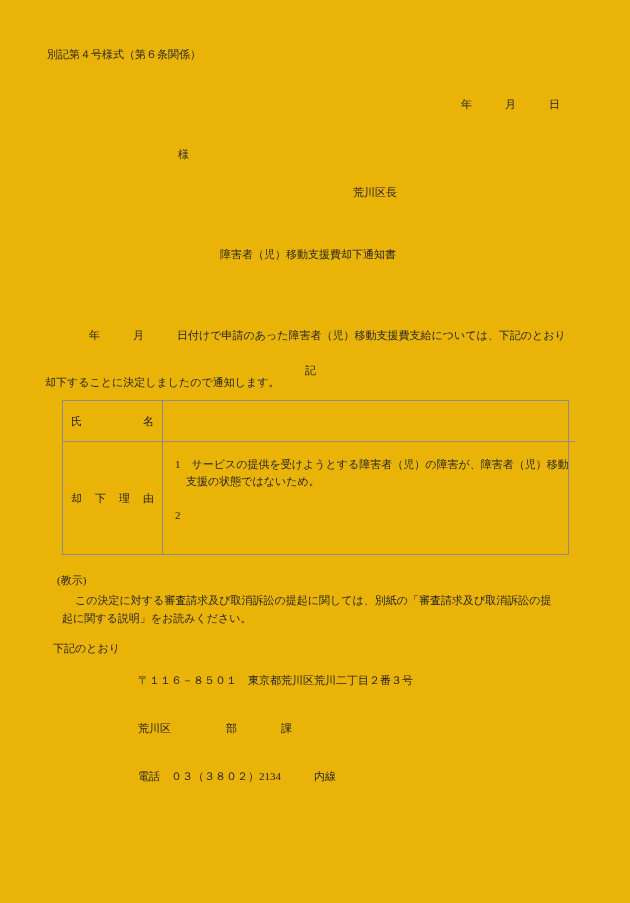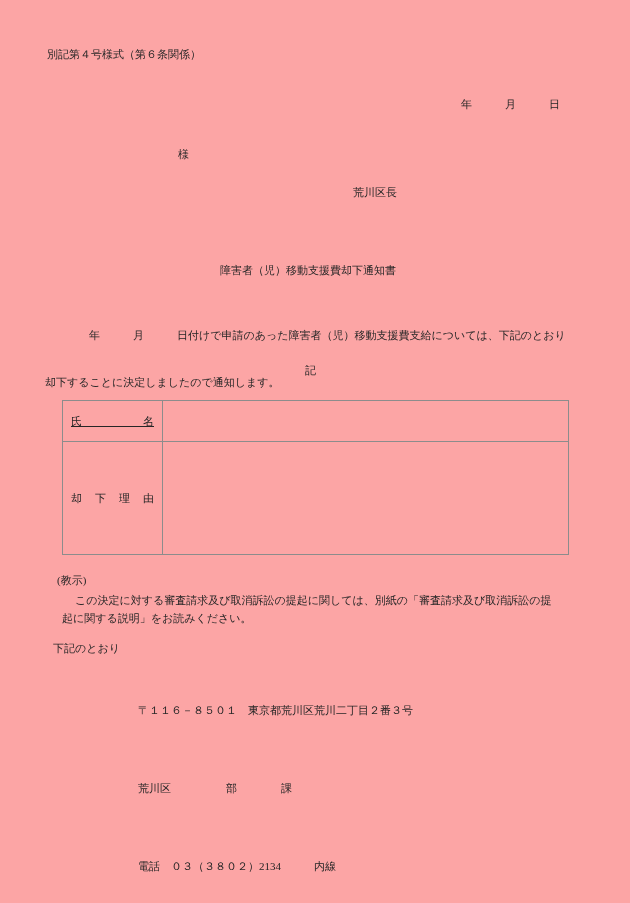--- a/index.html
+++ b/index.html
@@ -4,59 +4,58 @@
 <style>
   html, body {
     margin: 0;
     padding: 0;
     background: #ffffff;
   }
   .page {
     position: relative;
     width: 630px;
     height: 903px;
-    background: #fca5a5;
+    background: #eab308;
     font-family: "Liberation Serif", "DejaVu Serif", serif;
     font-size: 11px;
     color: #262626;
     overflow: hidden;
   }
   .abs {
     position: absolute;
     white-space: pre;
     line-height: 15px;
   }
   .line {
     line-height: 17px;
     white-space: pre;
     font-family: Liberation Serif, serif;
   }
   .cline {
     line-height: 18px;
     white-space: pre;
-    margin-top: 30px;
   }
   .table {
     position: absolute;
     left: 62px;
     top: 400px;
     width: 505px;
     display: grid;
     grid-template-columns: 100px 1fr;
     grid-template-rows: 41px 112px;
     border: 1px solid #8c8c8c;
     box-sizing: content-box;
   }
   .label-cell {
     border-right: 1px solid #8c8c8c;
     padding: 0 8px;
     text-align: justify;
     text-align-last: justify;
   }
-  .name-label-cell { line-height: 41px; text-decoration: underline; }
+  .name-label-cell { line-height: 41px; }
   .reason-label-cell { line-height: 112px; }
   .row1 { border-bottom: 1px solid #8c8c8c; }
   .value-cell { padding: 0 8px; line-height: 41px; }
   .content-cell { padding: 14px 6px 0 12px; }
   .rline {
     line-height: 17px;
     min-height: 17px;
     white-space: pre;
   }
 </style>
@@ -66,33 +65,39 @@
 <div class="page">
 
   <div class="abs" style="left:47px; top:47px">別記第４号様式（第６条関係）</div>
 
   <div class="abs" style="left:461px; top:97px">年　　　月　　　日</div>
 
   <div class="abs" style="left:178px; top:147px">様</div>
 
   <div class="abs" style="left:353px; top:185px">荒川区長</div>
 
-  <div class="abs" style="left:220px; top:263px">障害者（児）移動支援費却下通知書</div>
+  <div class="abs" style="left:220px; top:247px">障害者（児）移動支援費却下通知書</div>
 
   <div class="abs" style="left:45px; top:297px; width:545px">
     <div class="line">　　　　年　　　月　　　日付けで申請のあった障害者（児）移動支援費支給については、下記のとおり</div>
     <div class="line">却下することに決定しましたので通知します。</div>
   </div>
 
   <div class="abs" style="left:305px; top:363px">記</div>
 
   <div class="table">
     <div class="label-cell name-label-cell row1">氏　　　　　名</div>
     <div class="value-cell row1"></div>
     <div class="label-cell reason-label-cell">却　下　理　由</div>
+    <div class="content-cell">
+      <div class="rline">1　サービスの提供を受けようとする障害者（児）の障害が、障害者（児）移動</div>
+      <div class="rline">　支援の状態ではないため。</div>
+      <div class="rline"></div>
+      <div class="rline">2</div>
+    </div>
   </div>
 
   <div class="abs" style="left:57px; top:573px">(教示)</div>
   <div class="abs" style="left:62px; top:611px">起に関する説明」をお読みください。</div>
   <div class="abs" style="left:75px; top:593px">この決定に対する審査請求及び取消訴訟の提起に関しては、別紙の「審査請求及び取消訴訟の提</div>
 
   <div class="abs" style="left:53px; top:641px">下記のとおり</div>
   <div class="abs" style="left:138px; top:641px">
     <div class="cline">〒１１６－８５０１　東京都荒川区荒川二丁目２番３号</div>
     <div class="cline">荒川区　　　　　部　　　　課</div>

